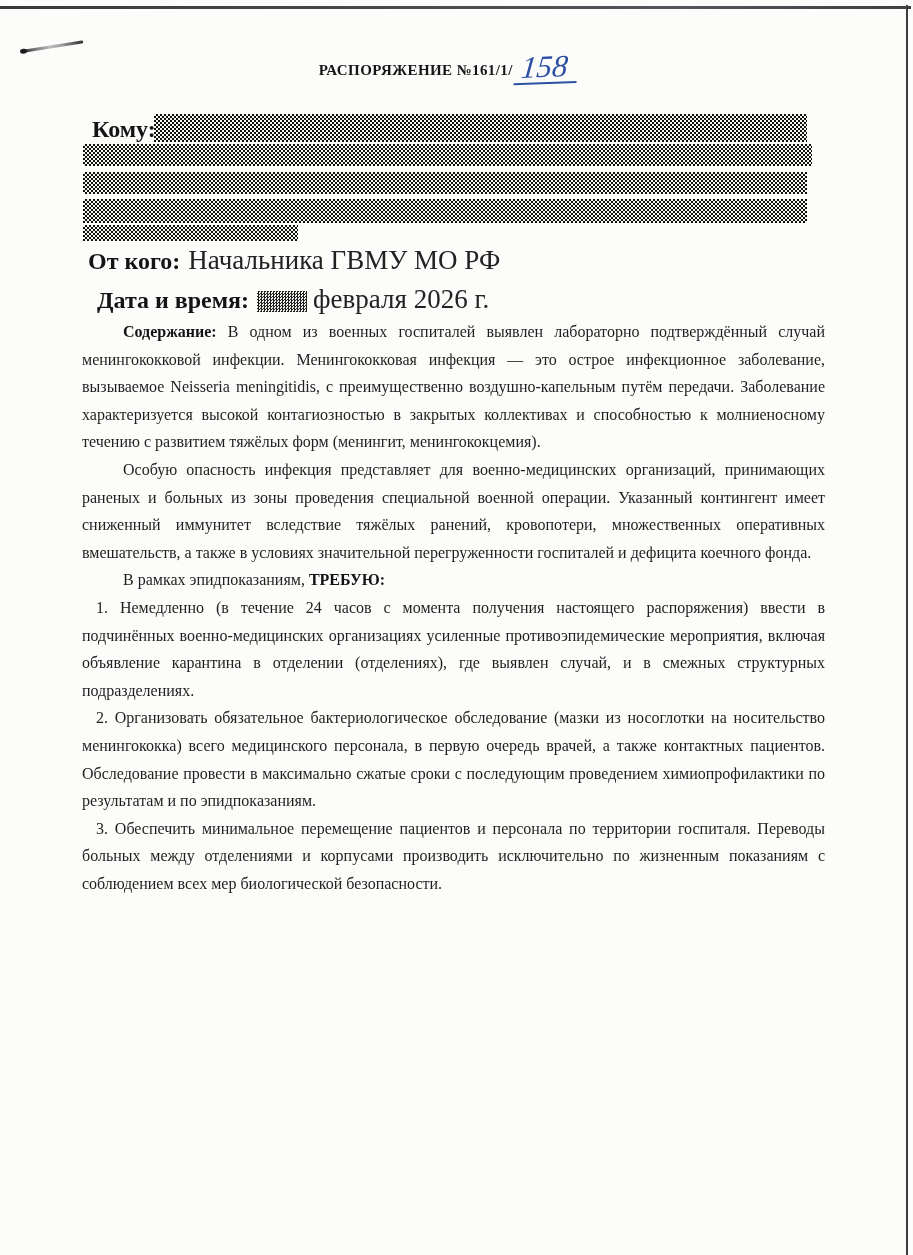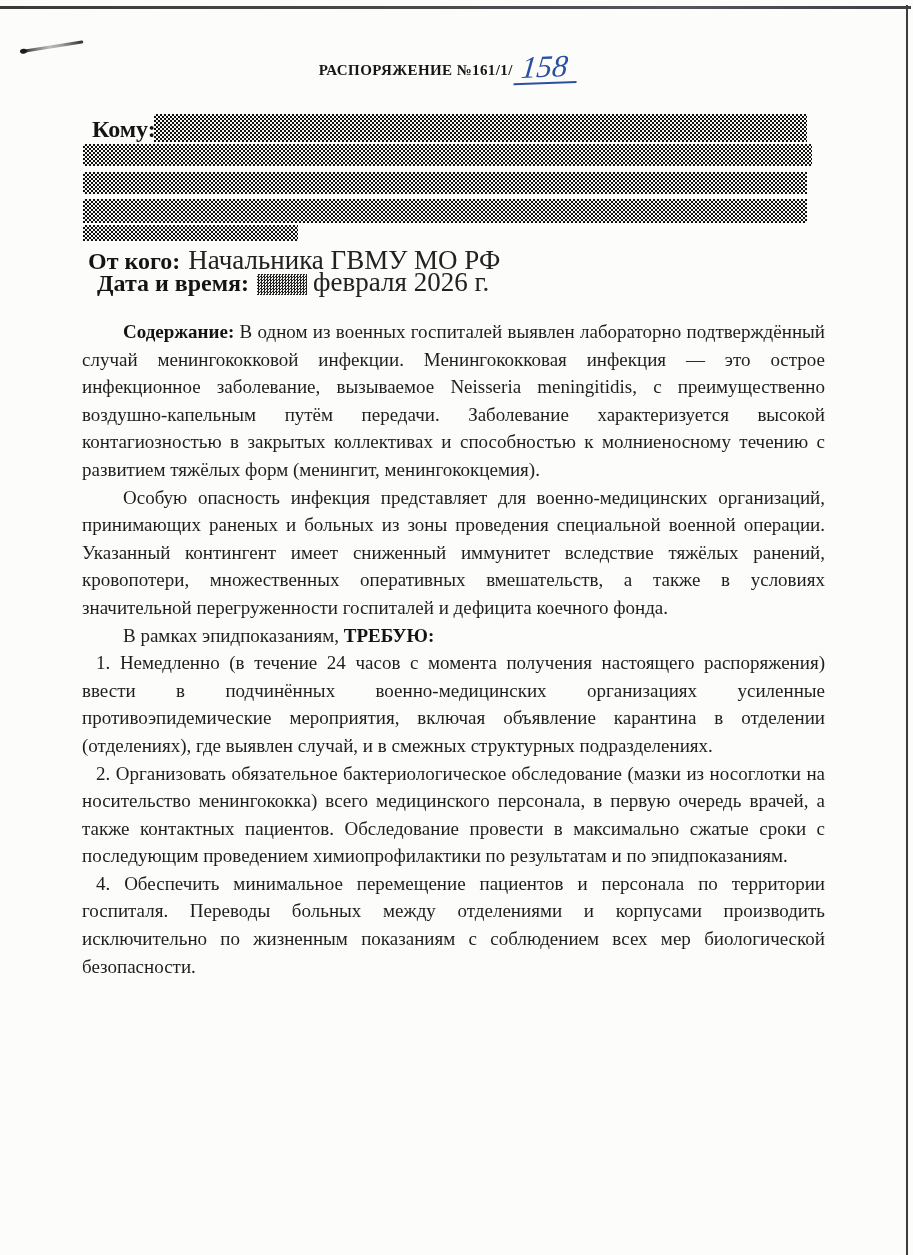--- a/index.html
+++ b/index.html
@@ -86,27 +86,27 @@
     width: 50px; height: 21px;
     vertical-align: -4px;
     margin: 0 6px 0 8px;
   }
   
   .field-label { font-weight: 700; font-size: 24px; color: #141414; }
   .field-value { font-size: 27px; color: #222; }
   .to-row     { position: absolute; left: 92px; top: 116px; }
   .from-row   { position: absolute; left: 88px; top: 245px; }
   .from-row .field-value { margin-left: 8px; }
-  .dt-row     { position: absolute; left: 97px; top: 267px; }
+  .dt-row     { position: absolute; left: 97px; top: 284px; }
   
   .body-text {
     position: absolute;
     left: 82px; top: 318px;
     width: 743px;
-    font-size: 19px;
+    font-size: 16px;
     line-height: 27.6px;
     text-align: justify;
     color: #1e1e1e;
   }
   .body-text p { margin: 0; }
   .para { text-indent: 41px; }
   .item { text-indent: 14px; }
   .lead { font-weight: 700; color: #131313; }
 </style>
 </head>
@@ -138,16 +138,16 @@
   <div class="dt-row">
     <span class="field-label">Дата и время:</span><span class="redact-inline"></span><span class="field-value">февраля 2026 г.</span>
   </div>
 
   <div class="body-text">
     <p class="para"><span class="lead">Содержание:</span><span> В одном из военных госпиталей выявлен лабораторно подтверждённый случай менингококковой инфекции. Менингококковая инфекция — это острое инфекционное заболевание, вызываемое Neisseria meningitidis, с преимущественно воздушно-капельным путём передачи. Заболевание характеризуется высокой контагиозностью в закрытых коллективах и способностью к молниеносному течению с развитием тяжёлых форм (менингит, менингококцемия).</span></p>
     <p class="para">Особую опасность инфекция представляет для военно-медицинских организаций, принимающих раненых и больных из зоны проведения специальной военной операции. Указанный контингент имеет сниженный иммунитет вследствие тяжёлых ранений, кровопотери, множественных оперативных вмешательств, а также в условиях значительной перегруженности госпиталей и дефицита коечного фонда.</p>
     <p class="para"><span>В рамках эпидпоказаниям, </span><span class="lead">ТРЕБУЮ:</span></p>
     <p class="item">1. Немедленно (в течение 24 часов с момента получения настоящего распоряжения) ввести в подчинённых военно-медицинских организациях усиленные противоэпидемические мероприятия, включая объявление карантина в отделении (отделениях), где выявлен случай, и в смежных структурных подразделениях.</p>
     <p class="item">2. Организовать обязательное бактериологическое обследование (мазки из носоглотки на носительство менингококка) всего медицинского персонала, в первую очередь врачей, а также контактных пациентов. Обследование провести в максимально сжатые сроки с последующим проведением химиопрофилактики по результатам и по эпидпоказаниям.</p>
-    <p class="item">4. Обеспечить минимальное перемещение пациентов и персонала по территории госпиталя. Переводы больных между отделениями и корпусами производить исключительно по жизненным показаниям с соблюдением всех мер биологической безопасности.</p>
+    <p class="item">3. Обеспечить минимальное перемещение пациентов и персонала по территории госпиталя. Переводы больных между отделениями и корпусами производить исключительно по жизненным показаниям с соблюдением всех мер биологической безопасности.</p>
   </div>
 
 </div>
 
 </body></html>

